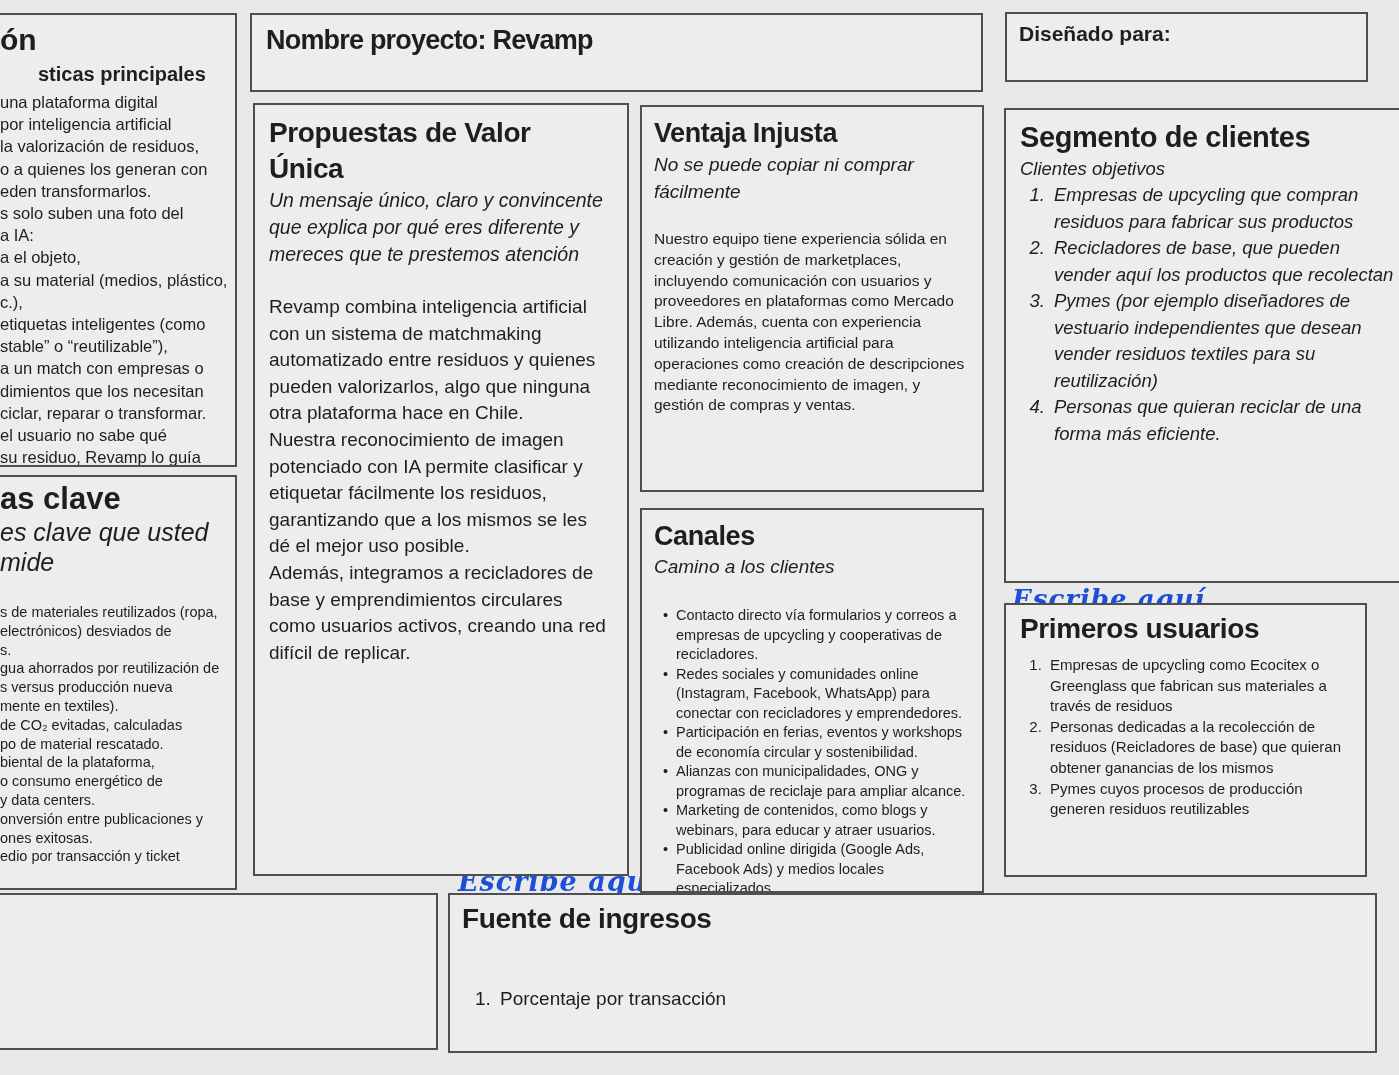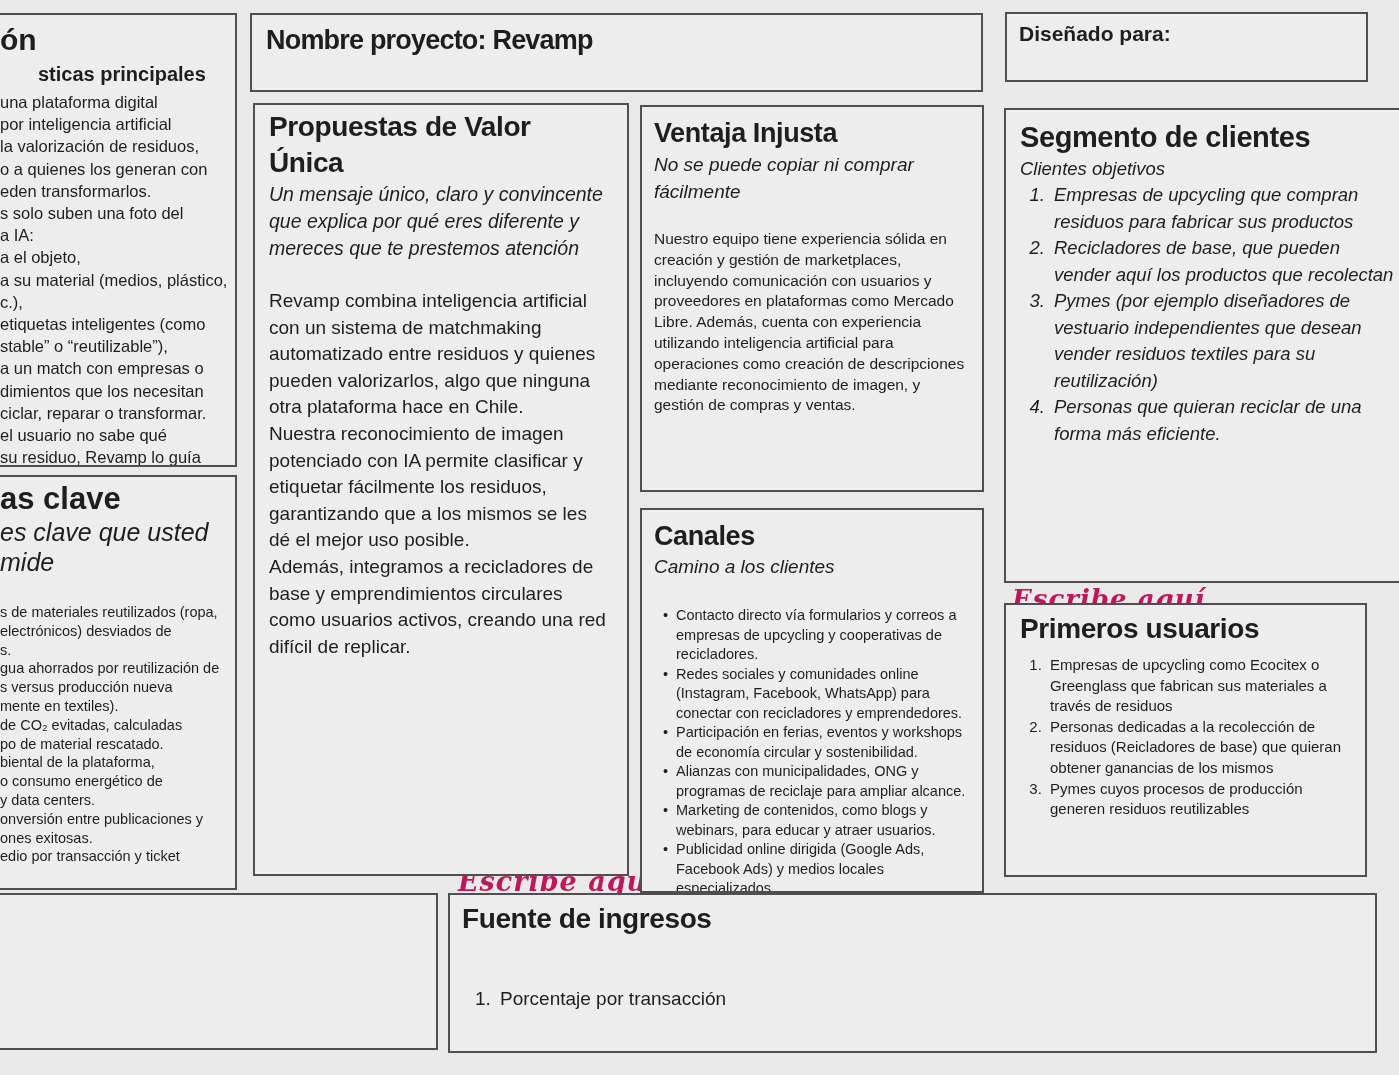--- a/index.html
+++ b/index.html
@@ -19,21 +19,21 @@
   .met-sub { font-size:25px; line-height:30px; font-style:italic; margin-bottom:26px; }
   .met-line { font-size:14.5px; line-height:18.8px; min-height:18.8px; white-space:nowrap; }
 
   
   #box-nombre { left:250px; top:13px; width:733px; height:79px; padding:10px 14px; }
   .nombre-label { font-size:27px; letter-spacing:-0.8px; font-weight:700; }
   #box-disenado { left:1005px; top:12px; width:363px; height:70px; padding:8px 12px; }
   .disenado-label { font-size:21px; font-weight:700; }
 
   
-  #box-valueprop { left:253px; top:103px; width:376px; height:773px; padding:4px 14px; }
+  #box-valueprop { left:253px; top:103px; width:376px; height:773px; padding:10px 14px; }
   .vp-title { font-size:28px; line-height:36px; font-weight:700; letter-spacing:-0.4px; }
   .vp-sub { font-size:19.5px; line-height:27px; font-style:italic; }
   .vp-body { margin-top:26px; }
   .vp-par { font-size:19px; line-height:26.6px; }
 
   
   #box-ventaja { left:640px; top:105px; width:344px; height:387px; padding:8px 12px; }
   .va-title { font-size:27px; line-height:36px; font-weight:700; letter-spacing:-0.4px; }
   .va-sub { font-size:19px; line-height:27px; font-style:italic; }
   .va-body { margin-top:24px; font-size:15.5px; line-height:20.8px; }
@@ -62,21 +62,21 @@
   
   #box-fuente { left:448px; top:893px; width:929px; height:160px; padding:6px 12px; }
   .rev-title { font-size:28px; line-height:36px; font-weight:700; letter-spacing:-0.4px; }
   .rev-list { margin:4px 0 0; padding-left:34px; font-size:19px; line-height:27px; }
   .rev-list li { padding-left:4px;margin-top:48px; }
 
   
   #box-bottomleft { left:-20px; top:893px; width:458px; height:157px; }
 
   
-  .write-here { position:absolute; z-index:0; color:#be185d; font-family:"DejaVu Serif", serif;
+  .write-here { position:absolute; z-index:0; color:#1d4ed8; font-family:"DejaVu Serif", serif;
                 font-style:italic; font-weight:700; letter-spacing:1px; }
   #ph-segmento { left:1012px; top:584px; font-size:26px; line-height:30px; }
   #ph-fuente { left:458px; top:866px; font-size:27px; line-height:32px; }
 </style>
 </head>
 <body>
 
 <div class="page">
 
   <div class="write-here" id="ph-segmento">Escribe aquí</div>

